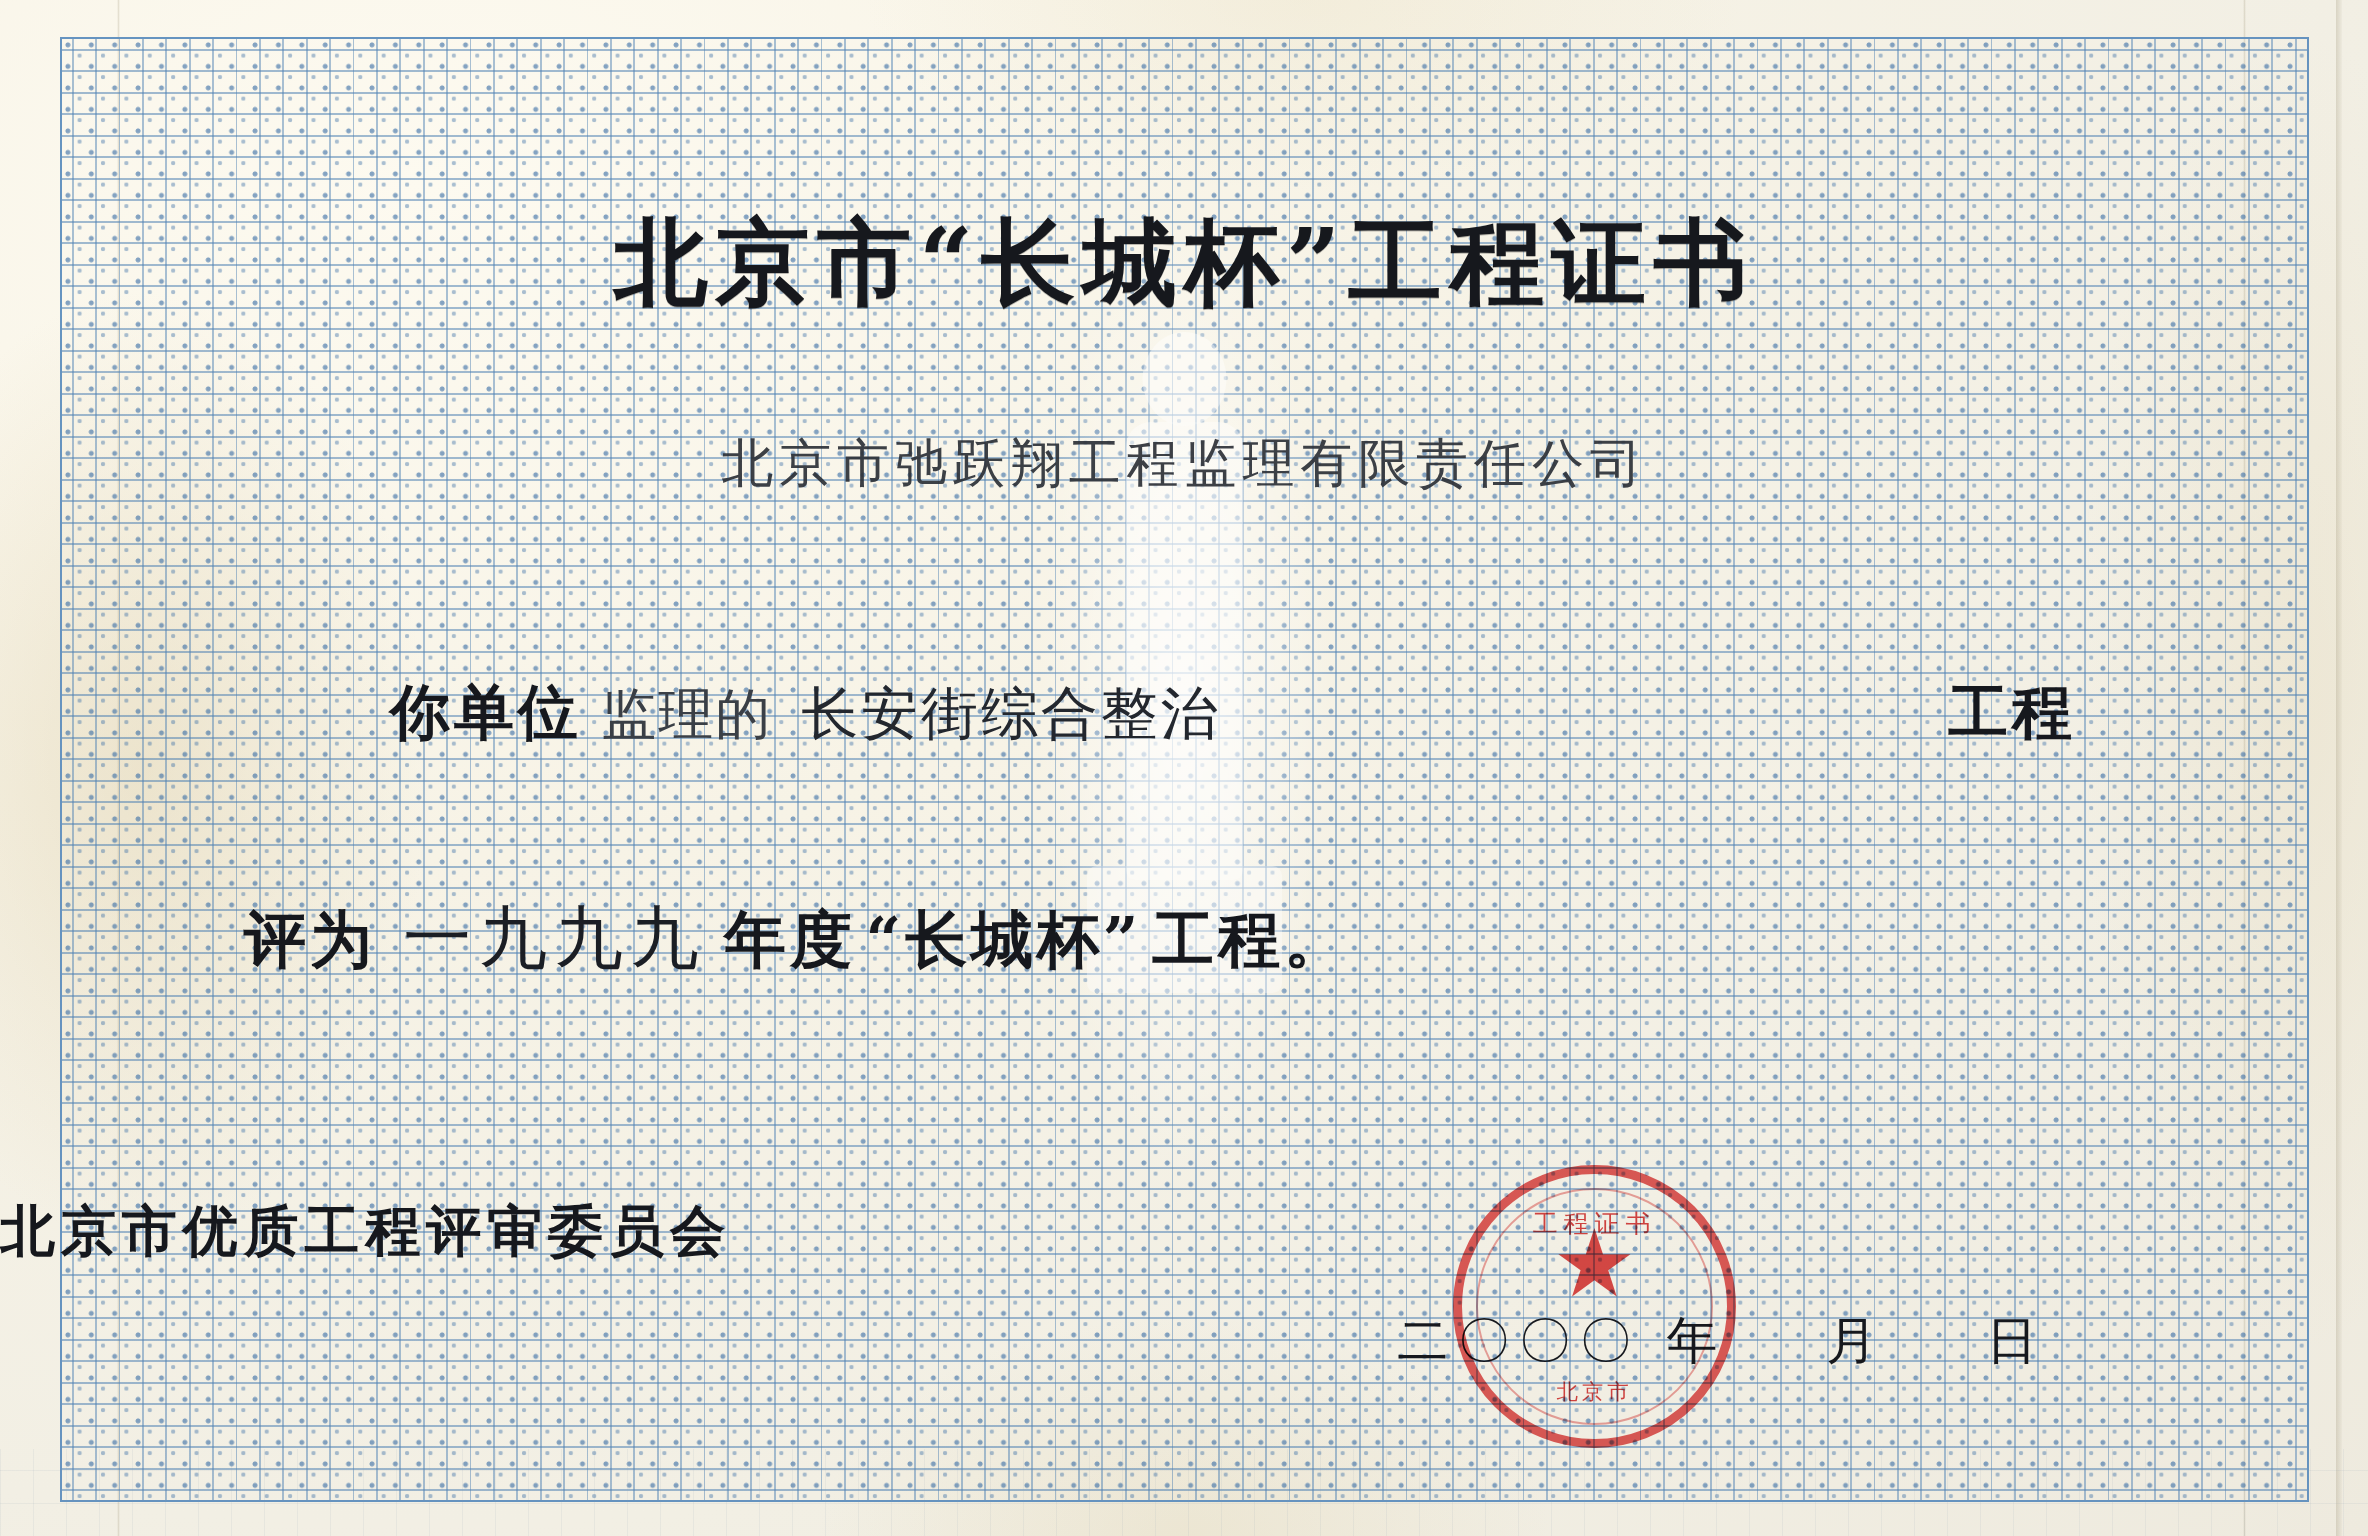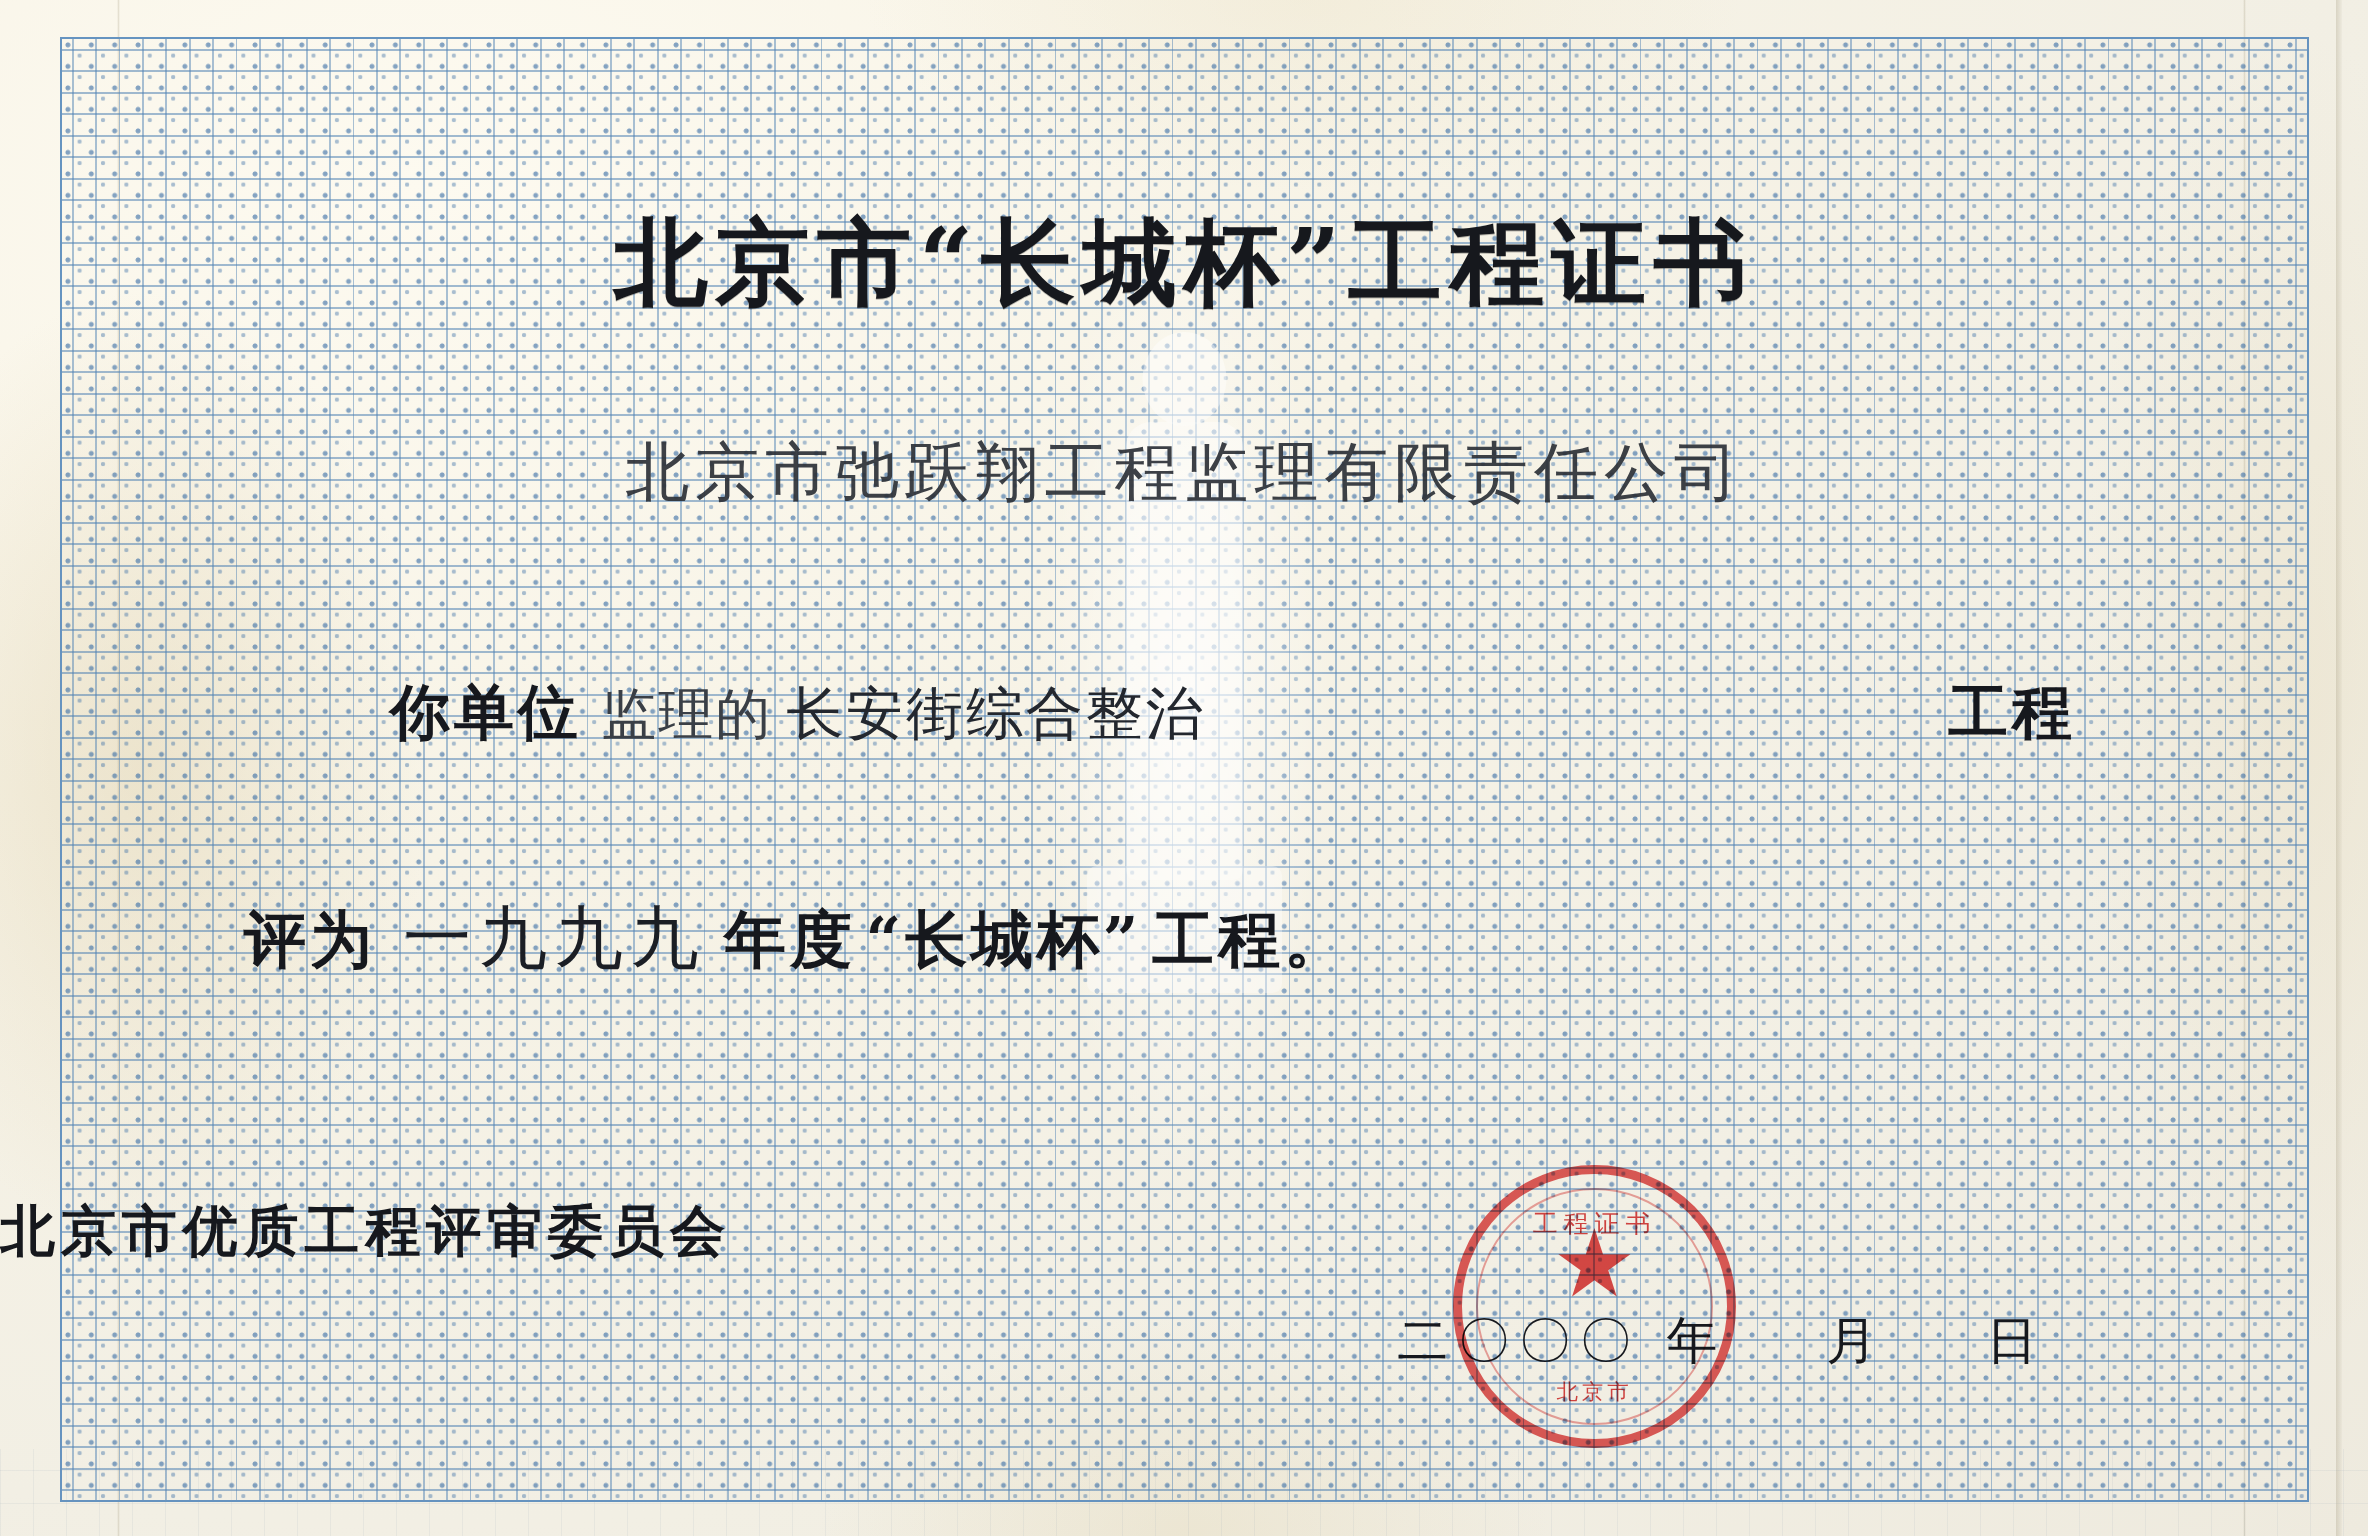--- a/index.html
+++ b/index.html
@@ -149,21 +149,21 @@
     color: #16181d;
     font-family: "DejaVu Serif", "Liberation Serif", serif;
     text-shadow: 0 1px 0 rgba(0,0,0,0.25);
   }
 
   .recipient {
     position: absolute;
     top: 429px;
     left: 0; right: 0;
     text-align: center;
-    font-size: 64px;
+    font-size: 52px;
     letter-spacing: 5.9px;
     color: #2d3138;
     font-family: "DejaVu Serif", "Liberation Serif", serif;
     opacity: 0.92;
   }
 
   .line-project {
     position: absolute;
     top: 673px;
     left: 390px;
@@ -180,21 +180,21 @@
     white-space: nowrap;
   }
   .line-project .fill-supervise {
     margin-left: 19.5px;
     font-size: 55px;
     color: #3a3f46;
     letter-spacing: 2px;
     white-space: nowrap;
   }
   .line-project .fill-name {
-    margin-left: 14px;
+    margin-left: 29px;
     font-size: 57px;
     color: #23272e;
     letter-spacing: 2.9px;
     white-space: nowrap;
   }
   .line-project .tail {
     margin-left: auto;
     font-weight: 700;
     letter-spacing: 3.9px;
     white-space: nowrap;

